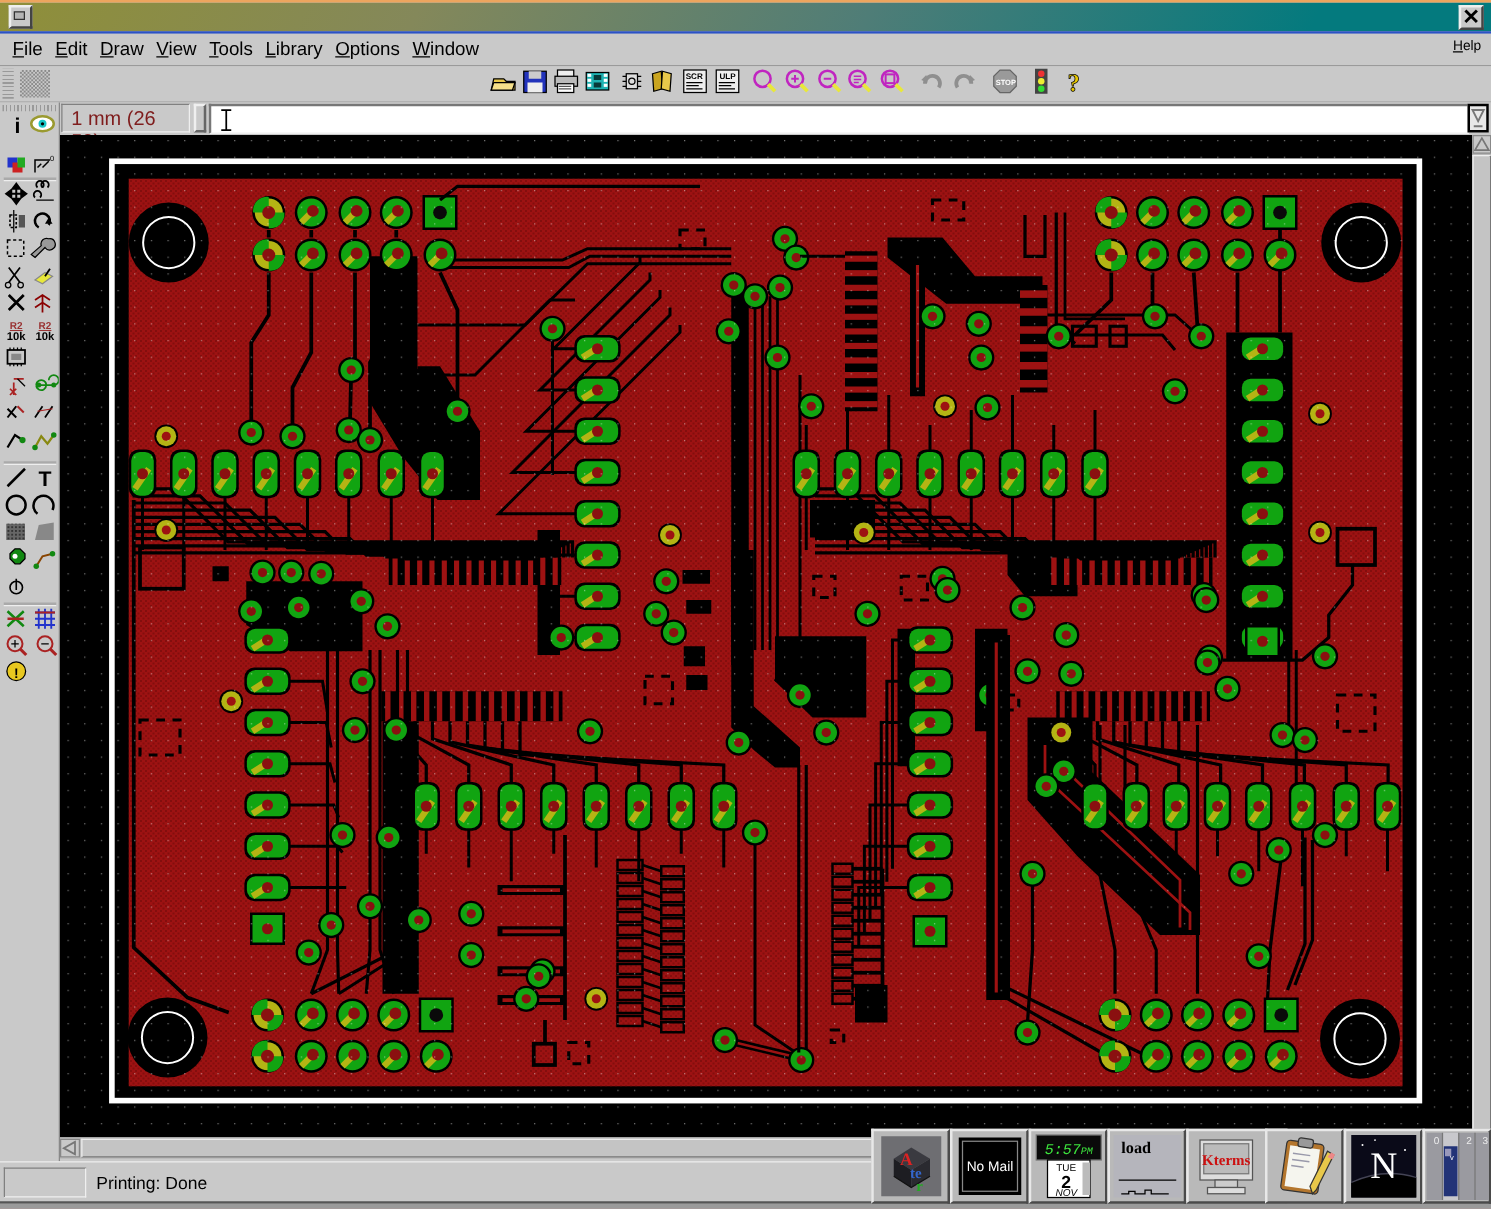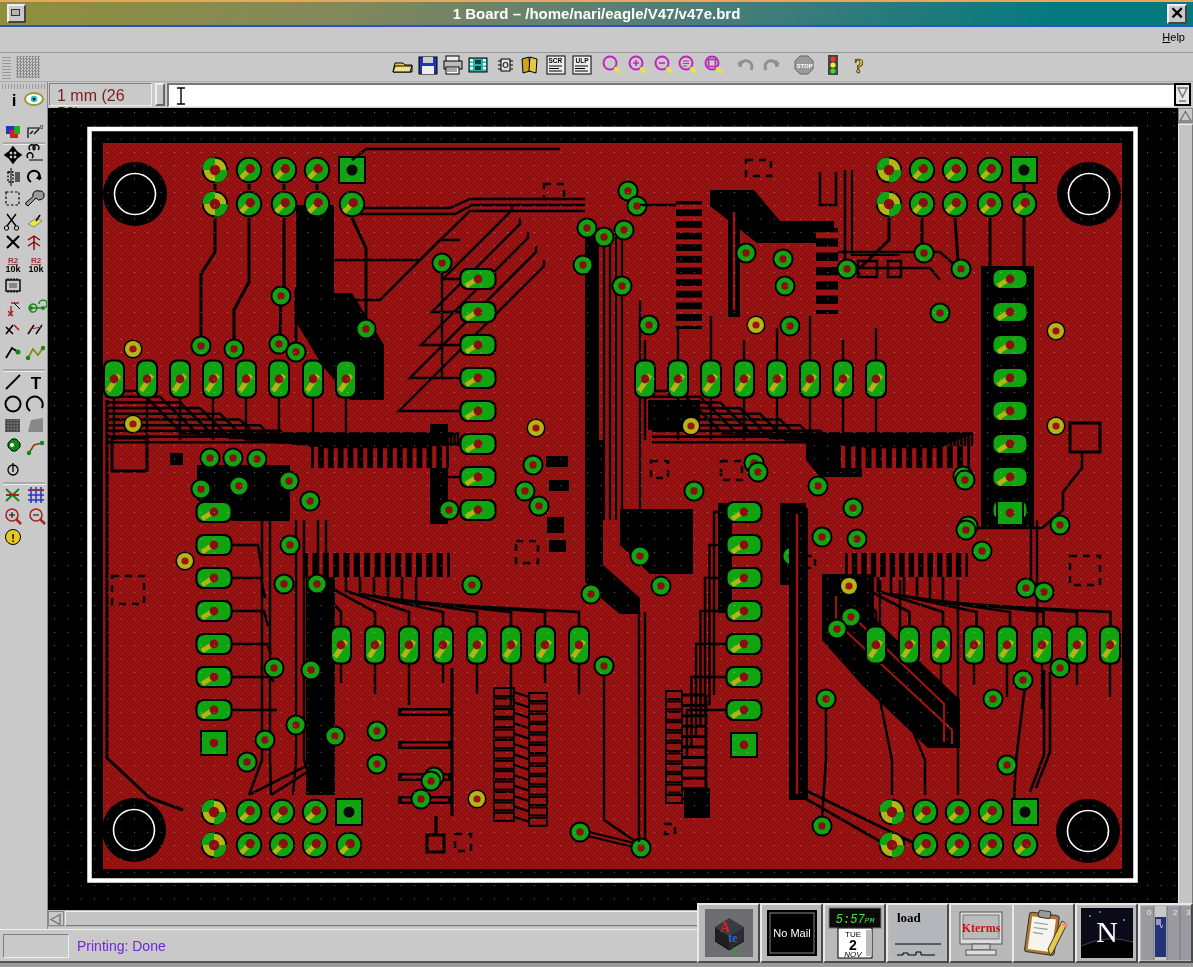--- a/index.html
+++ b/index.html
@@ -3,25 +3,27 @@
 *{margin:0;padding:0;box-sizing:border-box}
 body{width:1193px;height:967px;font-family:"Liberation Sans",sans-serif;background:#c9c9c9;position:relative;overflow:hidden}
 .sunken{border-top:1px solid #808080;border-left:1px solid #808080;border-right:1px solid #efefef;border-bottom:1px solid #efefef}
 .abs{position:absolute}
 </style></head><body>
 
 <div class="abs" style="left:0;top:0;width:1193px;height:27px;background:linear-gradient(113deg,#8f8f39 0%,#84885a 28%,#4f7d77 58%,#047a7e 88%);border-top:2px solid #eda55e;border-bottom:2px solid #2b52c5">
  <div class="abs" style="left:7px;top:2px;width:19px;height:19px;background:#c9c9c9;border-top:2px solid #efefef;border-left:2px solid #efefef;border-right:2px solid #444;border-bottom:2px solid #444">
    <div style="margin:3px 2px;width:9px;height:7px;background:#b5b5b5;border:1px solid #333"></div>
     </div>
- <div style="text-align:center;color:#fff;font-weight:bold;font-size:15px;line-height:23px">1 Board – /home/nari/eagle/V47/v47e.brd</div>
  <div class="abs" style="right:6px;top:2px;width:20px;height:20px;background:#c9c9c9;border-top:2px solid #efefef;border-left:2px solid #efefef;border-right:2px solid #444;border-bottom:2px solid #444;color:#000;font-size:17px;line-height:16px;text-align:center;font-weight:bold">✕</div>
 </div>
 
 <div class="abs" style="left:0;top:27px;width:1193px;height:26px;background:#c9c9c9;border-bottom:1px solid #9a9a9a">
+ <div style="position:absolute;top:4px;left:10px;font-size:15px;color:#000">
+  <span style="margin-right:10px"><u>F</u>ile</span><span style="margin-right:10px"><u>E</u>dit</span><span style="margin-right:10px"><u>D</u>raw</span><span style="margin-right:10px"><u>V</u>iew</span><span style="margin-right:10px"><u>T</u>ools</span><span style="margin-right:10px"><u>L</u>ibrary</span><span style="margin-right:10px"><u>O</u>ptions</span><span><u>W</u>indow</span>
+ </div>
  <div style="position:absolute;top:4px;right:8px;font-size:11px"><u>H</u>elp</div>
 </div>
 
 <div class="abs" style="left:0;top:53px;width:1193px;height:29px;background:#c9c9c9;border-bottom:1px solid #aaa">
  <div class="abs" style="left:2px;top:2px;width:9px;height:24px;background:repeating-linear-gradient(0deg,#999 0 1px,#c9c9c9 1px 3px)"></div>
  <div class="abs" style="left:16px;top:3px;width:24px;height:22px;background:repeating-conic-gradient(#8a8a8a 0 25%,#c9c9c9 0 50%) 0 0/3px 3px"></div>
  <svg class="abs" style="left:0;top:0" width="890" height="29">
       <g transform="translate(392,3)">
         <path d="M1,16 L3,7 h8 l2,2 h7 v7 z" fill="#e8c84a" stroke="#000" stroke-width="1"></path>
         <path d="M1,16 L3,10 h17 l-2,6 z" fill="#f5e08a" stroke="#000" stroke-width="1"></path>
@@ -1288,21 +1290,21 @@
 
 <div class="abs" style="left:48px;top:910px;width:1130px;height:17px;background:#b8b8b8">
  <div class="abs" style="left:0;top:1px;width:16px;height:15px;background:#c9c9c9;border:1px solid #888"><svg width="14" height="13">
         <path d="M11,1.5 L2,6.5 L11,11.5 Z" fill="none" stroke="#777" stroke-width="1.4"></path>
       </svg></div>
  <div class="abs" style="left:17px;top:1px;width:1112px;height:15px;background:#c4c4c4;border-top:1px solid #eee;border-left:1px solid #eee;border-right:1px solid #777;border-bottom:1px solid #777"></div>
 </div>
 
 <div class="abs" style="left:0;top:929px;width:1193px;height:34px;background:#c9c9c9;border-top:1px solid #eee;border-bottom:2px solid #555">
  <div class="abs sunken" style="left:3px;top:4px;width:66px;height:24px"></div>
- <div class="abs" style="left:77px;top:8px;font-size:14px;color:#6d28d9">Printing: Done</div>
+ <div class="abs" style="left:77px;top:8px;font-size:14px;color:#000000">Printing: Done</div>
 </div>
 <div class="abs" style="left:0;top:963px;width:1193px;height:4px;background:#9a9a9a"></div>
 
 <div class="abs" style="left:697px;top:903px;width:63px;height:60px;background:#b9b9b9;border-top:2px solid #e8e8e8;border-left:2px solid #e8e8e8;border-right:2px solid #4a4a4a;border-bottom:2px solid #4a4a4a;overflow:hidden">
     <div style="margin:1px"><svg width="58" height="54">
         <rect x="5" y="3" width="48" height="48" fill="#6e6e72"></rect>
         <path d="M15,21 l14,-9 15,9 -15,9 z" fill="#3a3a40"></path>
         <path d="M15,21 v14 l14,9 v-14 z" fill="#1d1d22"></path>
         <path d="M44,21 v14 l-15,9 v-14 z" fill="#2a2a30"></path>
         <path d="M15,35 l14,9 15,-9" fill="none" stroke="#111"></path>

